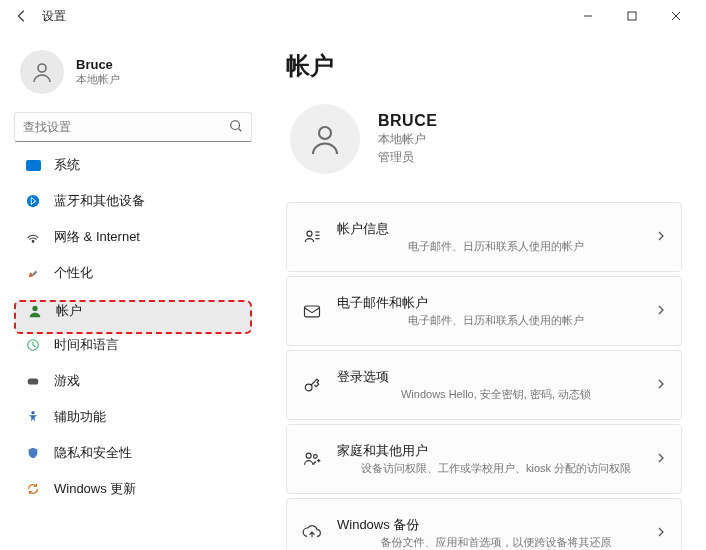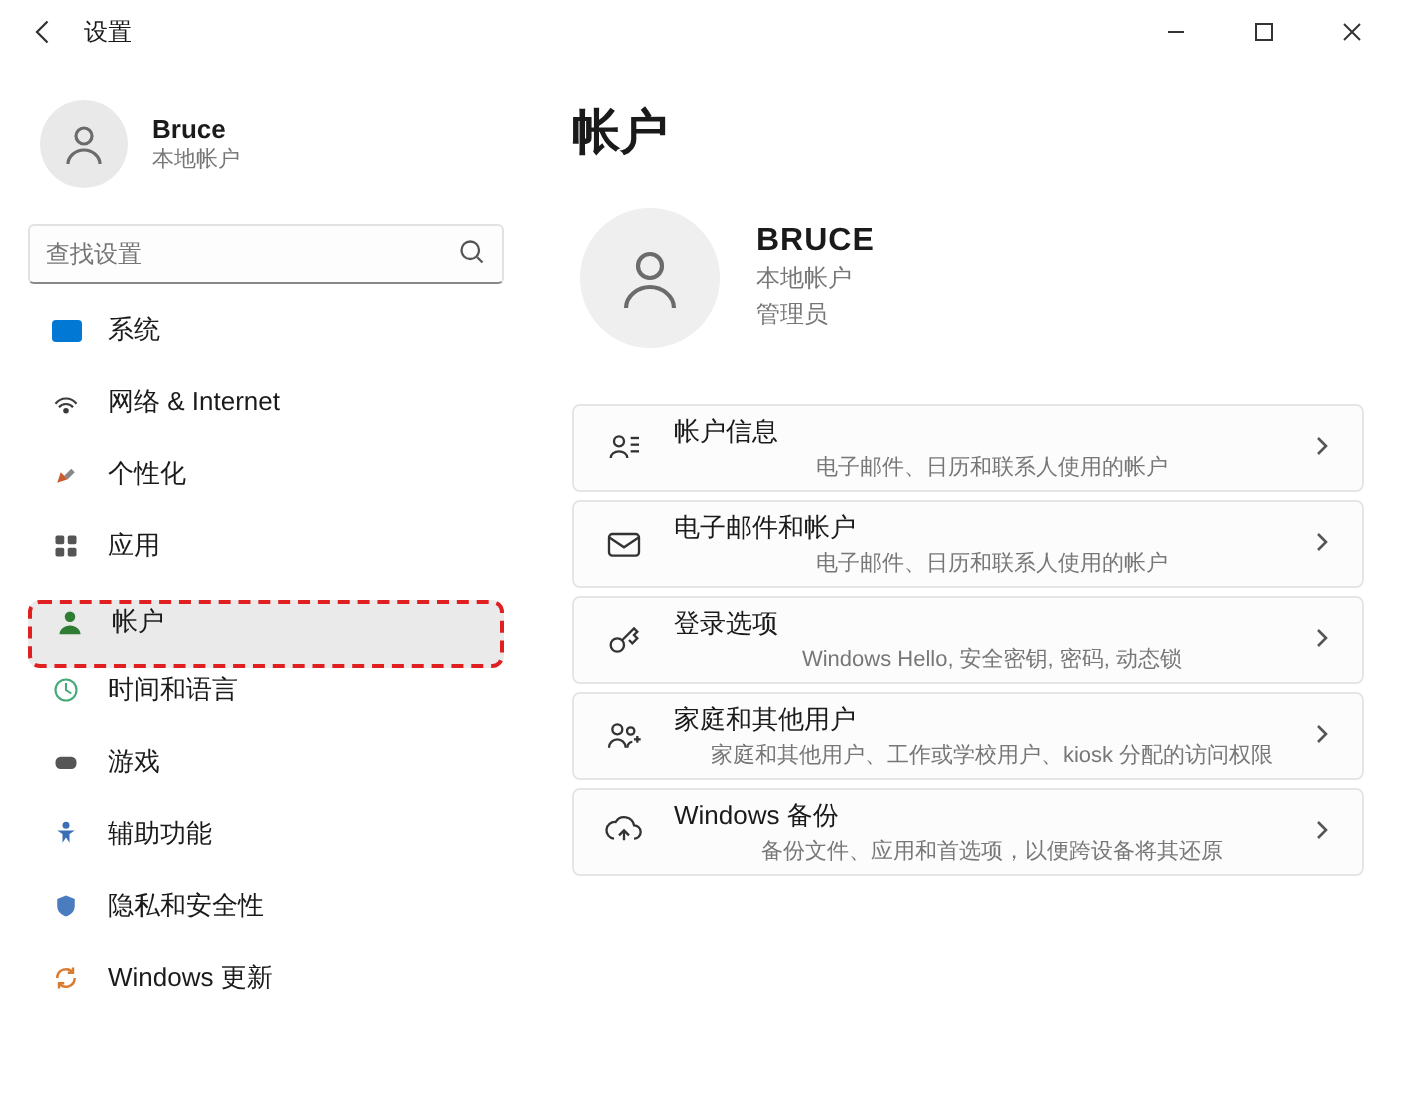--- a/index.html
+++ b/index.html
@@ -94,21 +94,21 @@
 }
 .avatar-lg svg { width: 36px; height: 36px; }
 .profile-text { margin-left: 18px; }
 .profile-name { font-size: 16px; font-weight: 600; letter-spacing: 0.5px; }
 .profile-sub { font-size: 12px; color: #777; line-height: 1.5; }
 .cards { display: flex; flex-direction: column; gap: 4px; }
 .card {
   border: 1px solid #e5e5e5;
   border-radius: 4px;
   background: #fcfcfc;
-  height: 44px;
+  height: 70px;
   display: flex; align-items: center;
   padding: 0 14px 0 14px;
   cursor: pointer;
 }
 .card-icon {
   width: 22px; height: 22px;
   display: flex; align-items: center; justify-content: center;
   color: #333; margin-right: 14px;
 }
 .card-icon svg { width: 20px; height: 20px; }
@@ -175,47 +175,45 @@
 
     <div class="nav">
       <div class="nav-item">
         <span class="nav-icon">
             <span class="ico-box" style="background:#0078d4"></span>
           </span>
         <span>系统</span>
       </div>
       <div class="nav-item">
         <span class="nav-icon">
+          <svg viewBox="0 0 16 16" width="14" height="14">
+              <circle cx="8" cy="8" r="7" fill="#0078d4"></circle>
+              <path d="M6 4l5 4-5 4V4zm0 8l5-4" fill="none" stroke="#fff" stroke-width="1"></path>
+            </svg>
+        </span>
+        <span>蓝牙和其他设备</span>
+      </div>
+      <div class="nav-item">
+        <span class="nav-icon">
           <svg viewBox="0 0 16 16" width="14" height="14" fill="none" stroke="#3a3a3a" stroke-width="1.2">
               <path d="M2 9c3-4 9-4 12 0"></path>
               <path d="M4 11c2-2.5 6-2.5 8 0"></path>
               <circle cx="8" cy="13" r="1" fill="#3a3a3a"></circle>
             </svg>
         </span>
         <span>网络 &amp; Internet</span>
       </div>
       <div class="nav-item">
         <span class="nav-icon">
           <svg viewBox="0 0 16 16" width="14" height="14">
               <path d="M3 13l2-6 4 4-6 2z" fill="#c85c2e"></path>
               <path d="M9 11l4-4-2-2-4 4" fill="#888"></path>
             </svg>
         </span>
         <span>个性化</span>
-      </div>
-      <div class="nav-item">
-        <span class="nav-icon">
-          <svg viewBox="0 0 16 16" width="14" height="14" fill="#555">
-              <rect x="2" y="2" width="5" height="5" rx="1"></rect>
-              <rect x="9" y="2" width="5" height="5" rx="1"></rect>
-              <rect x="2" y="9" width="5" height="5" rx="1"></rect>
-              <rect x="9" y="9" width="5" height="5" rx="1"></rect>
-            </svg>
-        </span>
-        <span>应用</span>
       </div>
       <div class="nav-item selected highlighted">
         <span class="nav-icon">
           <svg viewBox="0 0 16 16" width="14" height="14" fill="#2e7d32">
               <circle cx="8" cy="5" r="3"></circle>
               <path d="M2 15c0-3 3-5 6-5s6 2 6 5"></path>
             </svg>
         </span>
         <span>帐户</span>
       </div>
@@ -341,21 +339,21 @@
               <circle cx="8" cy="8" r="3"></circle>
               <circle cx="16" cy="9" r="2.2"></circle>
               <path d="M3 19c0-3 2.5-5 5-5s5 2 5 5"></path>
               <path d="M14 19c0-2 1.5-3.5 3-3.5"></path>
               <line x1="18" y1="14" x2="22" y2="14"></line>
               <line x1="20" y1="12" x2="20" y2="16"></line>
             </svg>
         </span>
         <div class="card-text">
           <div class="card-title">家庭和其他用户</div>
-          <div class="card-sub">家庭和其他用户、工作或学校用户、kiosk 分配的访问权限</div>
+          <div class="card-sub">设备访问权限、工作或学校用户、kiosk 分配的访问权限</div>
         </div>
         <span class="chev"><svg viewBox="0 0 12 12">
               <path d="M4 2l4 4-4 4" fill="none" stroke="currentColor" stroke-width="1.3"></path>
             </svg></span>
       </div>
 
       <div class="card">
         <span class="card-icon">
           <svg viewBox="0 0 24 24" fill="none" stroke="currentColor" stroke-width="1.4">
               <path d="M6 16a5 5 0 0 1 1-10 6 6 0 0 1 11 2 4 4 0 0 1 0 8"></path>

